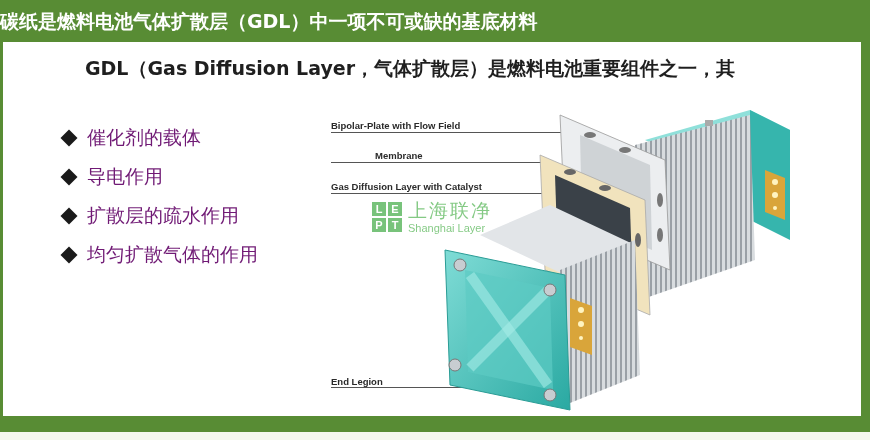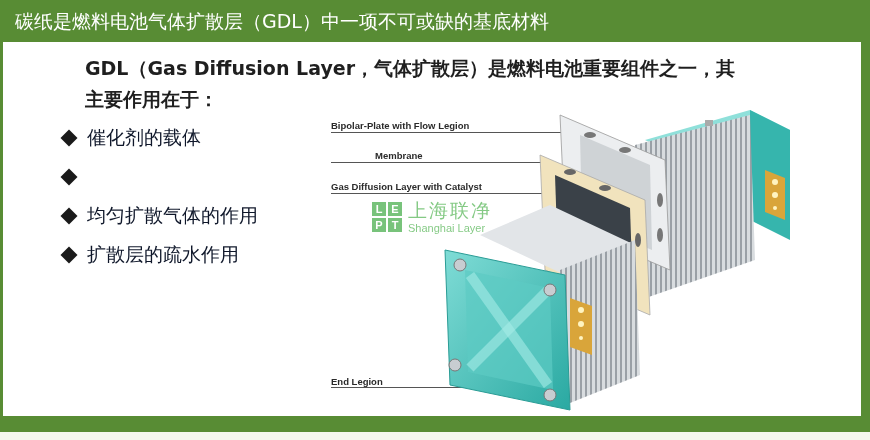--- a/index.html
+++ b/index.html
@@ -6,41 +6,41 @@
   html, body { width: 870px; height: 440px; background: #ffffff; overflow: hidden; }
   body { position: relative; font-family: "DejaVu Sans", "Liberation Sans", sans-serif; }
 
   .frame {
     position: absolute; left: 0; top: 0; width: 870px; height: 440px;
     background: #588c34;
   }
   .header {
     position: absolute; left: 0; top: 0; width: 870px; height: 34px;
     background: #588c34;
-    color: #ffffff; font-weight: normal; font-size: 19px;
-    line-height: 42px; padding-left: 15px; letter-spacing: 0px;
+    color: #ffffff; font-weight: bold; font-size: 19px;
+    line-height: 42px; padding-left: 0; letter-spacing: 0px;
   }
   .content {
     position: absolute; left: 3px; top: 42px; width: 858px; height: 374px;
     background: #ffffff;
   }
   .bottom-strip {
     position: absolute; left: 0; top: 432px; width: 870px; height: 8px;
     background: #f4f8ee;
   }
 
   .intro {
     position: absolute; left: 56px; top: 53px; width: 740px;
     font-size: 19px; font-weight: bold; color: #1f1f1f; line-height: 31px; margin-left: 29px;
   }
 
   .bullets { position: absolute; left: 60px; top: 118px; }
   .bullet {
     display: flex; align-items: center; height: 39px;
-    font-size: 19px; color: #0f172a;
+    font-size: 19px; color: #701a75;
   }
   .bullet .diamond {
     width: 12px; height: 12px; background: #1a1a1a; transform: rotate(45deg);
     margin-right: 12px; margin-left: 3px;
   }
 
   .label {
     position: absolute; font-family: "Liberation Sans", sans-serif;
     font-size: 9.5px; font-weight: bold; color: #2a2a2a;
   }
@@ -57,42 +57,42 @@
 </head>
 <body>
 
 <div class="frame"></div>
 <div class="header">碳纸是燃料电池气体扩散层（GDL）中一项不可或缺的基底材料</div>
 <div class="content"></div>
 <div class="bottom-strip"></div>
 
 <div class="intro">
   <div>GDL（Gas Diffusion Layer，气体扩散层）是燃料电池重要组件之一，其</div>
-  <div>主要作用在于：</div>
 </div>
 
 <div class="bullets">
   <div class="bullet">
       <span class="diamond"></span>
       <span>催化剂的载体</span>
     </div>
   <div class="bullet">
       <span class="diamond"></span>
+      <span>导电作用</span>
+    </div>
+  <div class="bullet">
+      <span class="diamond"></span>
+      <span>扩散层的疏水作用</span>
     </div>
   <div class="bullet">
       <span class="diamond"></span>
       <span>均匀扩散气体的作用</span>
     </div>
-  <div class="bullet">
-      <span class="diamond"></span>
-      <span>扩散层的疏水作用</span>
-    </div>
 </div>
 
-<div class="label" style="left:331px; top:120px;">Bipolar-Plate with Flow Legion</div>
+<div class="label" style="left:331px; top:120px;">Bipolar-Plate with Flow Field</div>
 <div class="leader" style="left:331px; top:132px; width:230px;"></div>
 
 <div class="label" style="left:331px; top:150px;padding-left:44px;">Membrane</div>
 <div class="leader" style="left:331px; top:162px; width:210px;"></div>
 
 <div class="label" style="left:331px; top:181px;text-align:center;">Gas Diffusion Layer with Catalyst</div>
 <div class="leader" style="left:331px; top:193px; width:225px;"></div>
 
 <div class="label" style="left:331px; top:376px;">End Legion</div>
 <div class="leader" style="left:331px; top:387px; width:180px;"></div>

